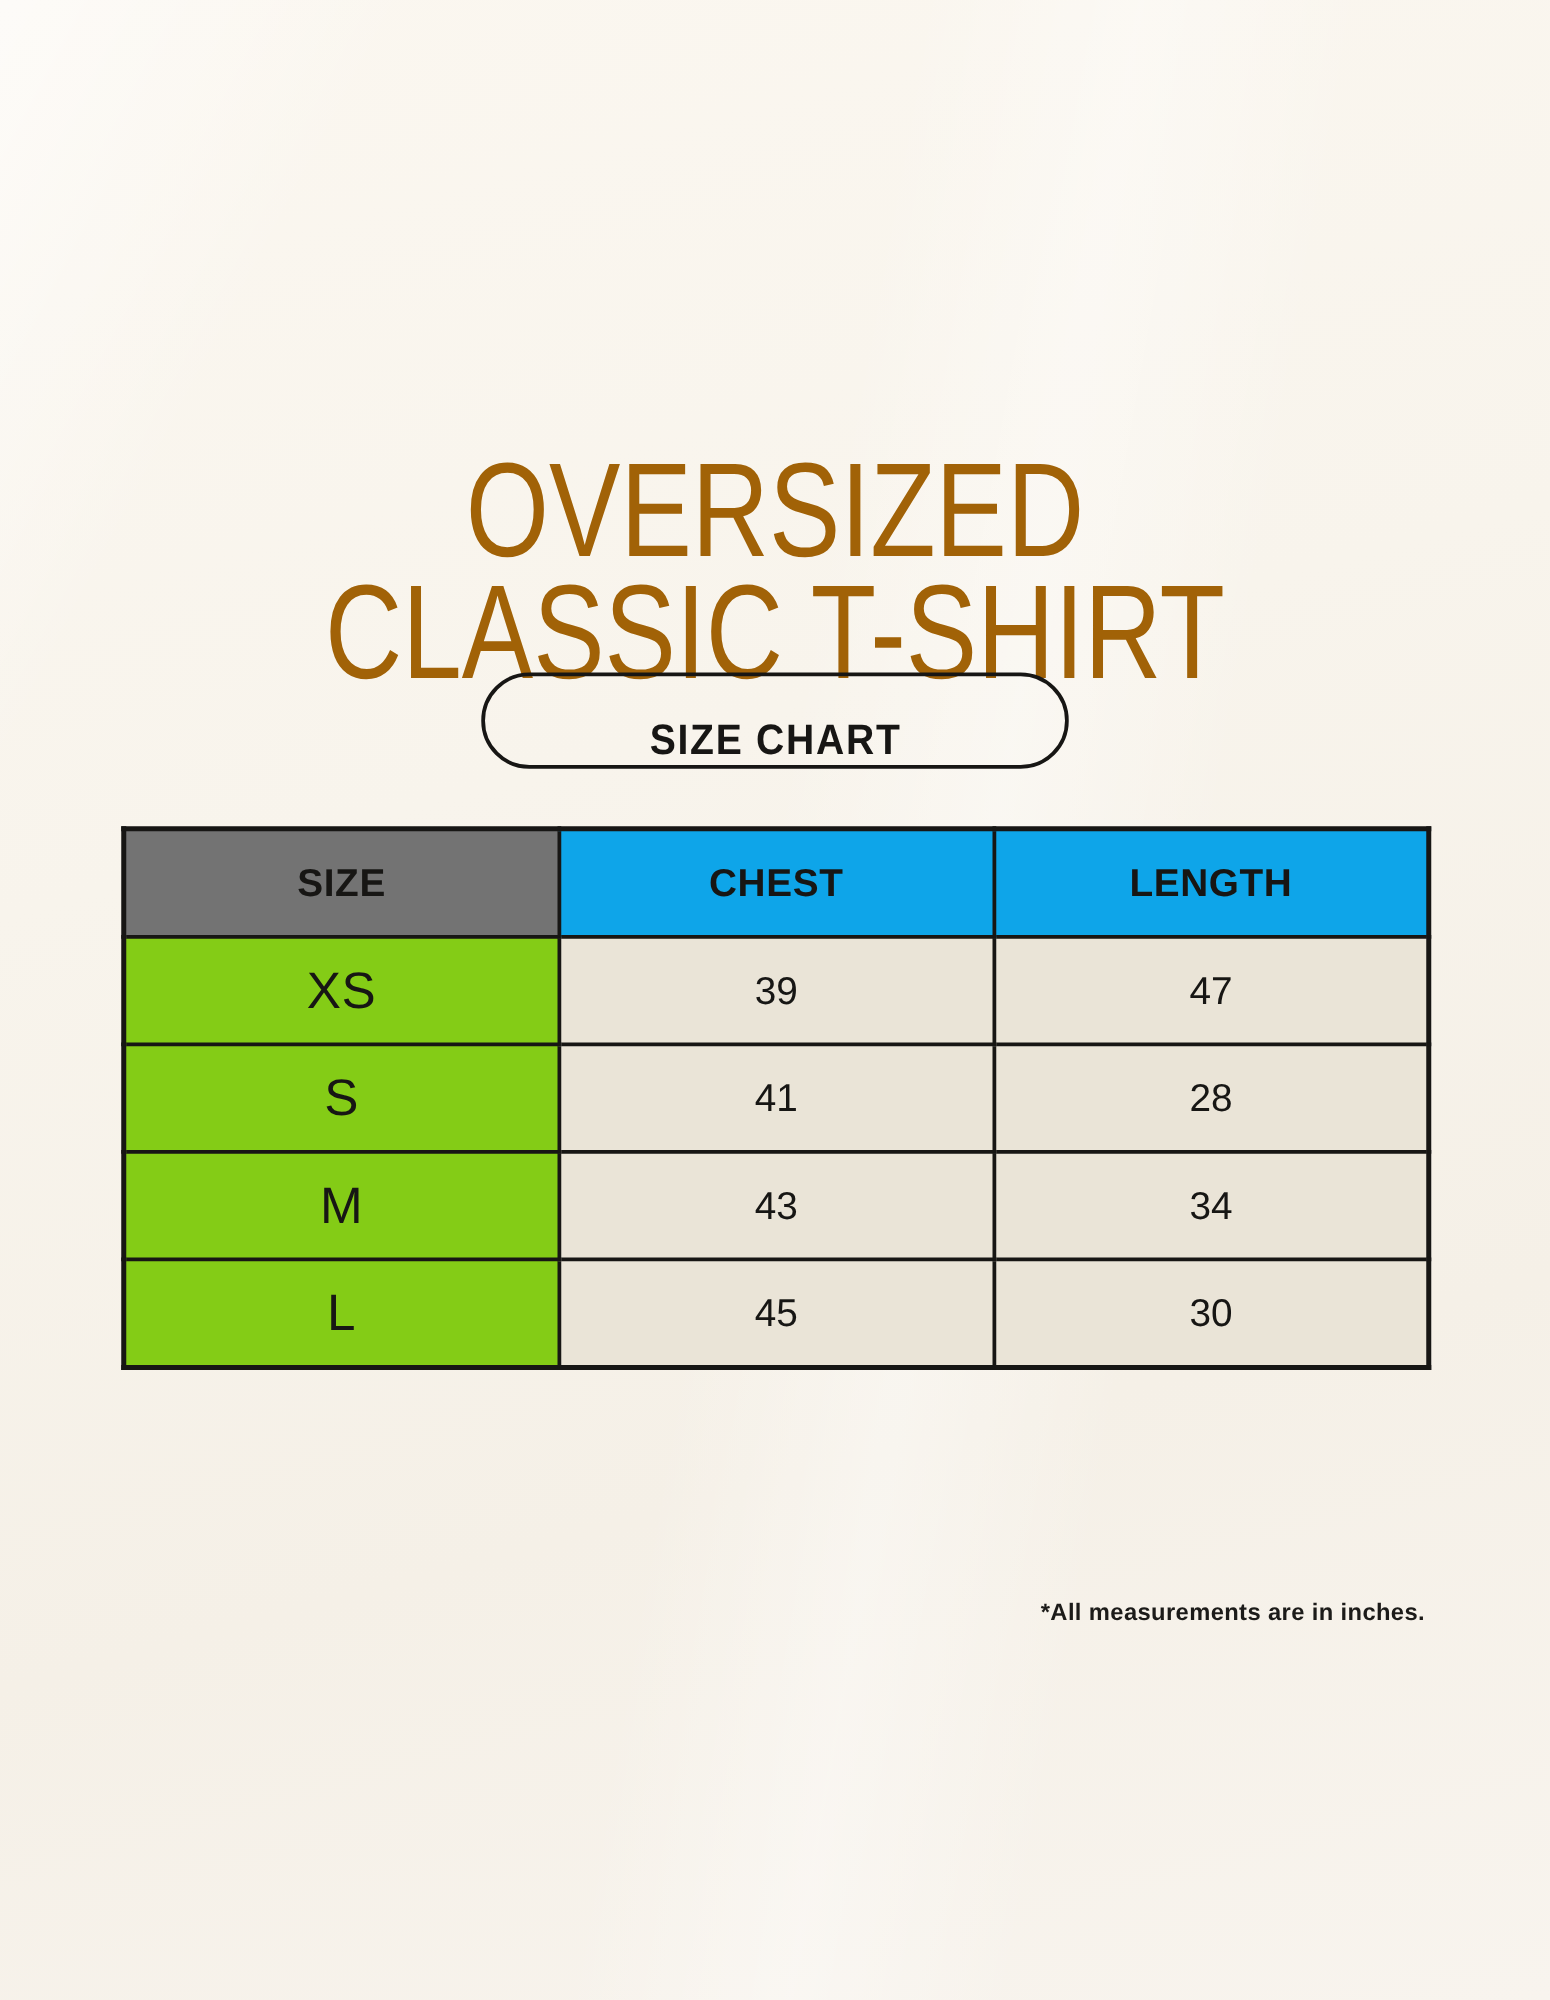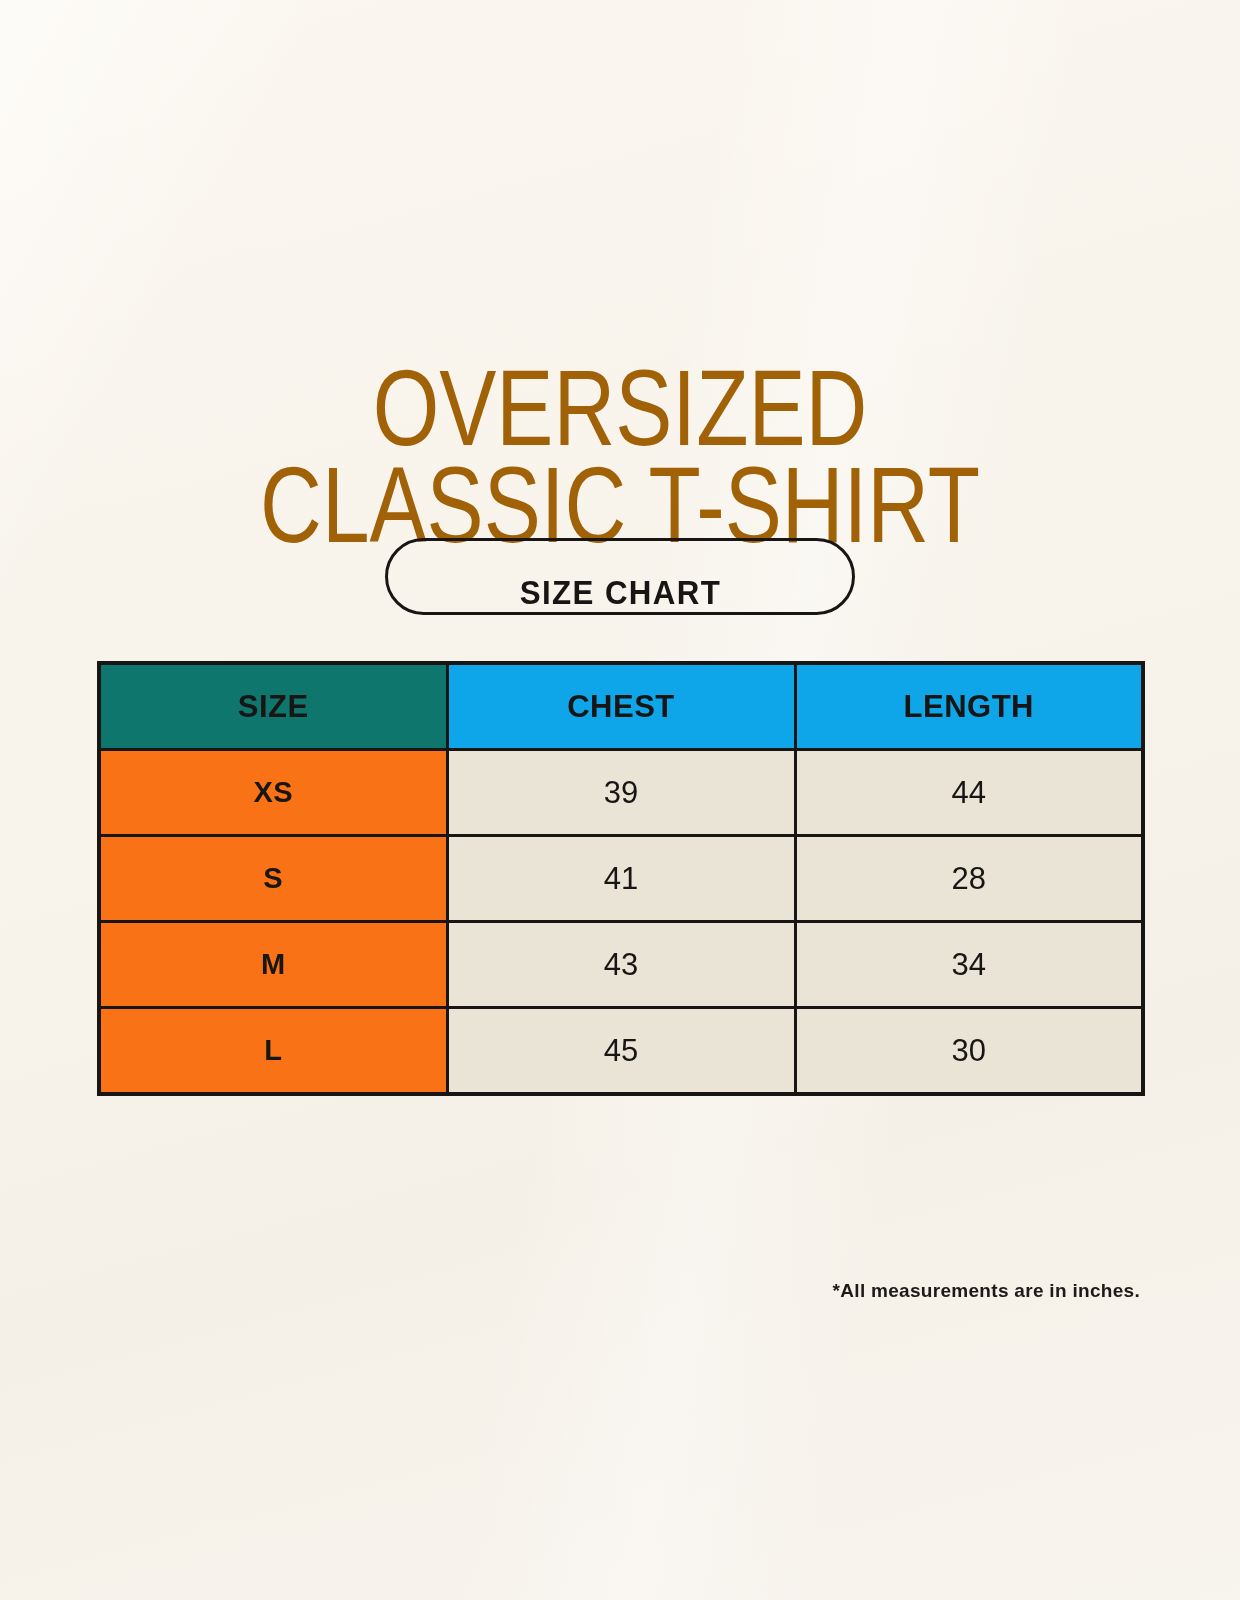--- a/index.html
+++ b/index.html
@@ -62,23 +62,23 @@
     border: 4px solid #171614;
   }
   table.size-chart th, table.size-chart td {
     border: 3px solid #171614;
     height: 83px;
     text-align: center;
     vertical-align: middle;
     padding: 0;
   }
   th.head { font-size: 31px; font-weight: 700; letter-spacing: 0.5px; }
-  th.head-size   { background: #0f766e; }
+  th.head-size   { background: #737373; }
   th.head-accent { background: #0ea5e9; }
-  td.size-label  { background: #f97316; font-size: 29px; font-weight: 700; letter-spacing: 0.5px; }
+  td.size-label  { background: #84cc16; font-size: 41px; font-weight: 400; letter-spacing: 0.5px; }
   td.value       { background: #eae4d7; font-size: 31px; font-weight: 400; margin-left: 28px; }
   .footnote {
     position: absolute;
     top: 1280px; right: 100px;
     font-size: 19px;
     font-weight: 700;
     letter-spacing: 0.3px;
     color: #1c1b19;
   }
 </style>
@@ -101,21 +101,21 @@
     <tr>
       <th class="head head-size">SIZE</th>
       <th class="head head-accent">CHEST</th>
       <th class="head head-accent">LENGTH</th>
     </tr>
   </thead>
   <tbody>
     <tr>
       <td class="size-label">XS</td>
       <td class="value">39</td>
-      <td class="value">44</td>
+      <td class="value">47</td>
     </tr>
     <tr>
       <td class="size-label">S</td>
       <td class="value">41</td>
       <td class="value">28</td>
     </tr>
     <tr>
       <td class="size-label">M</td>
       <td class="value">43</td>
       <td class="value">34</td>

